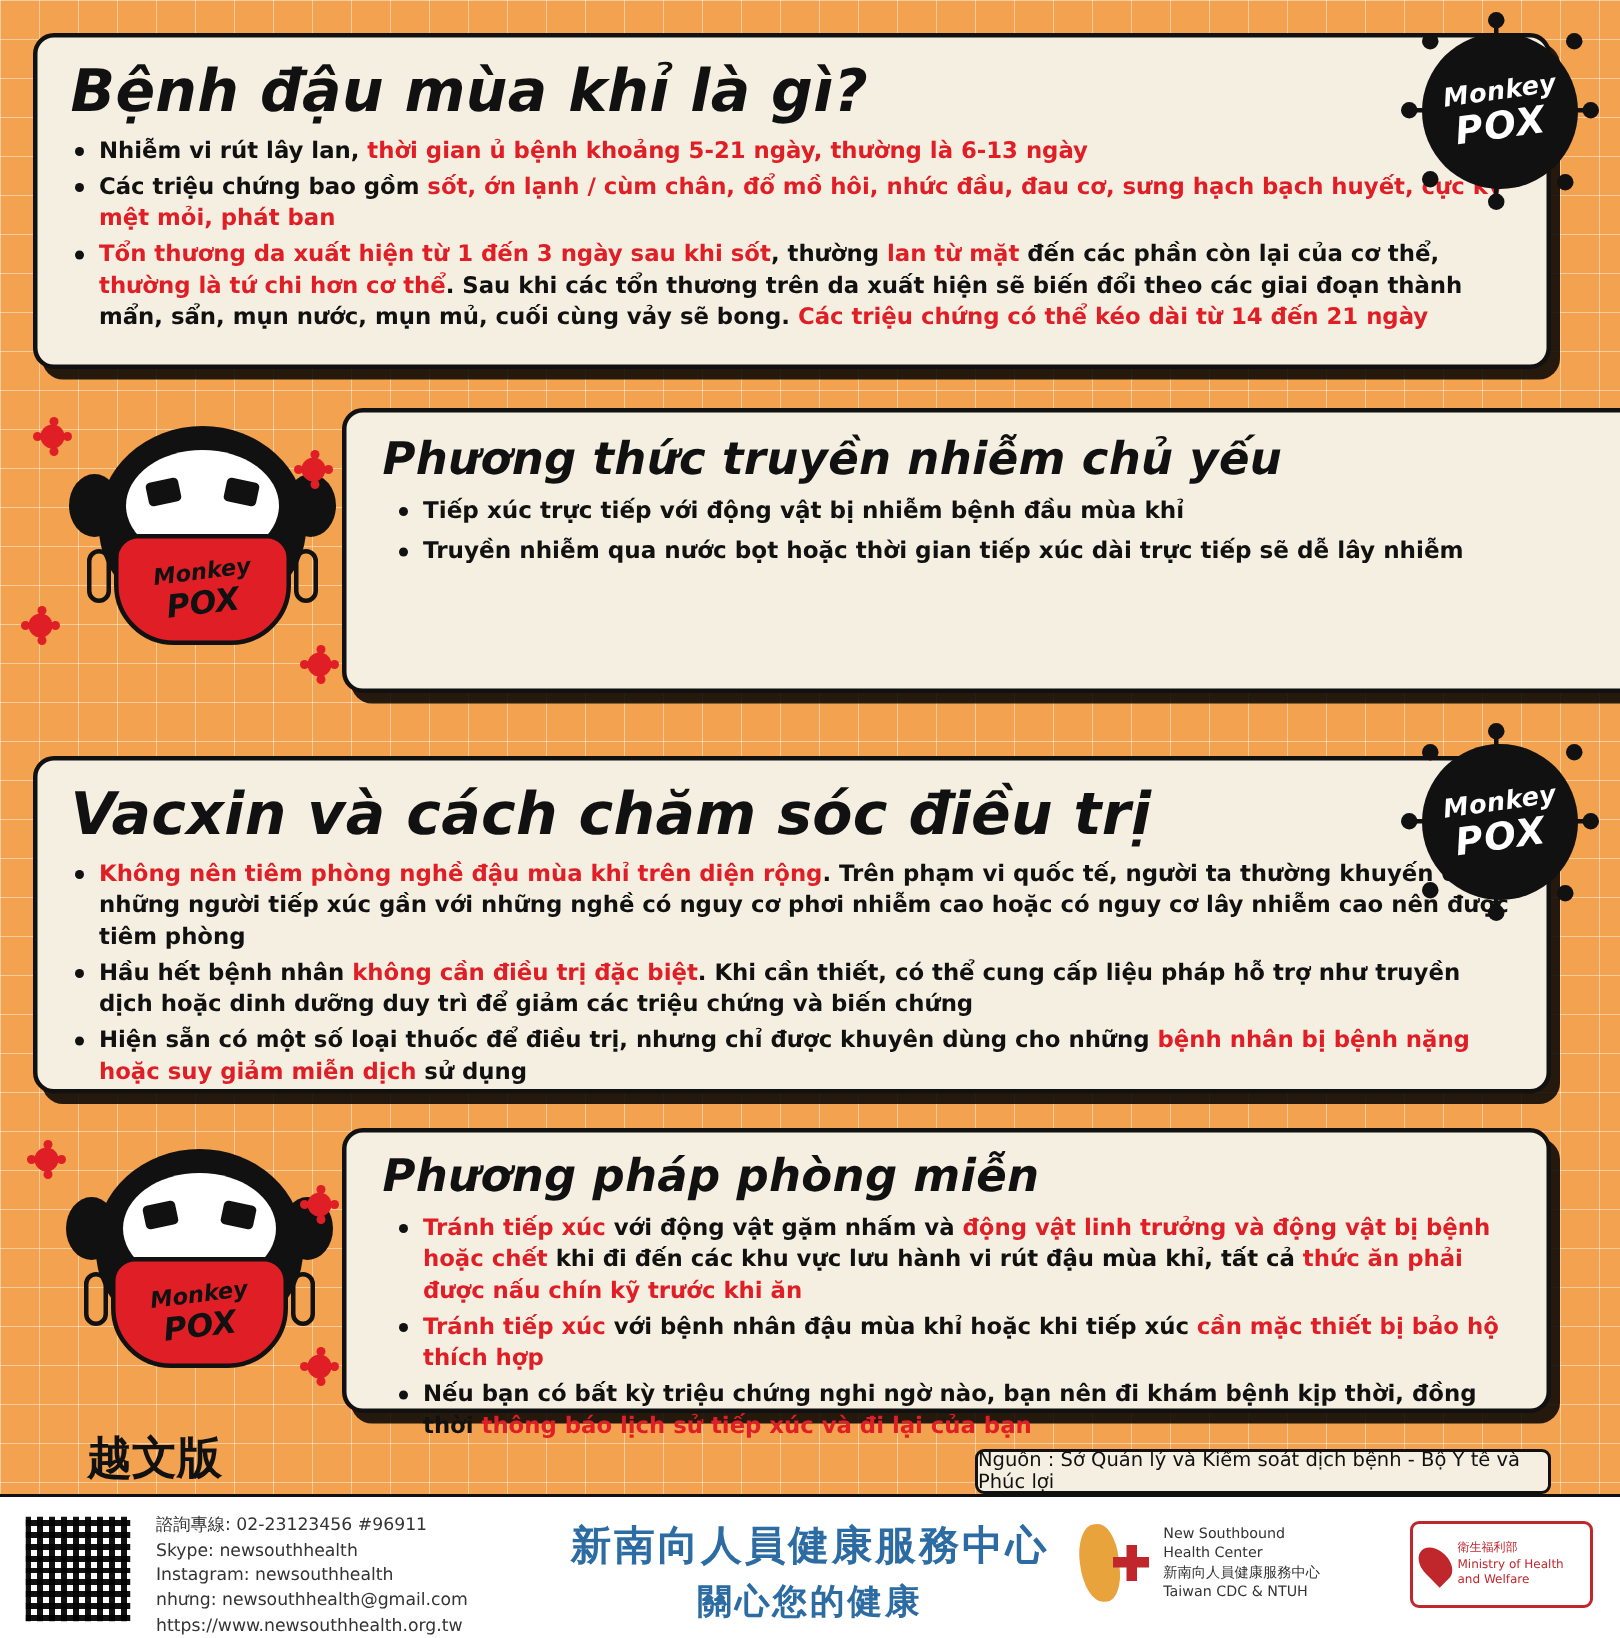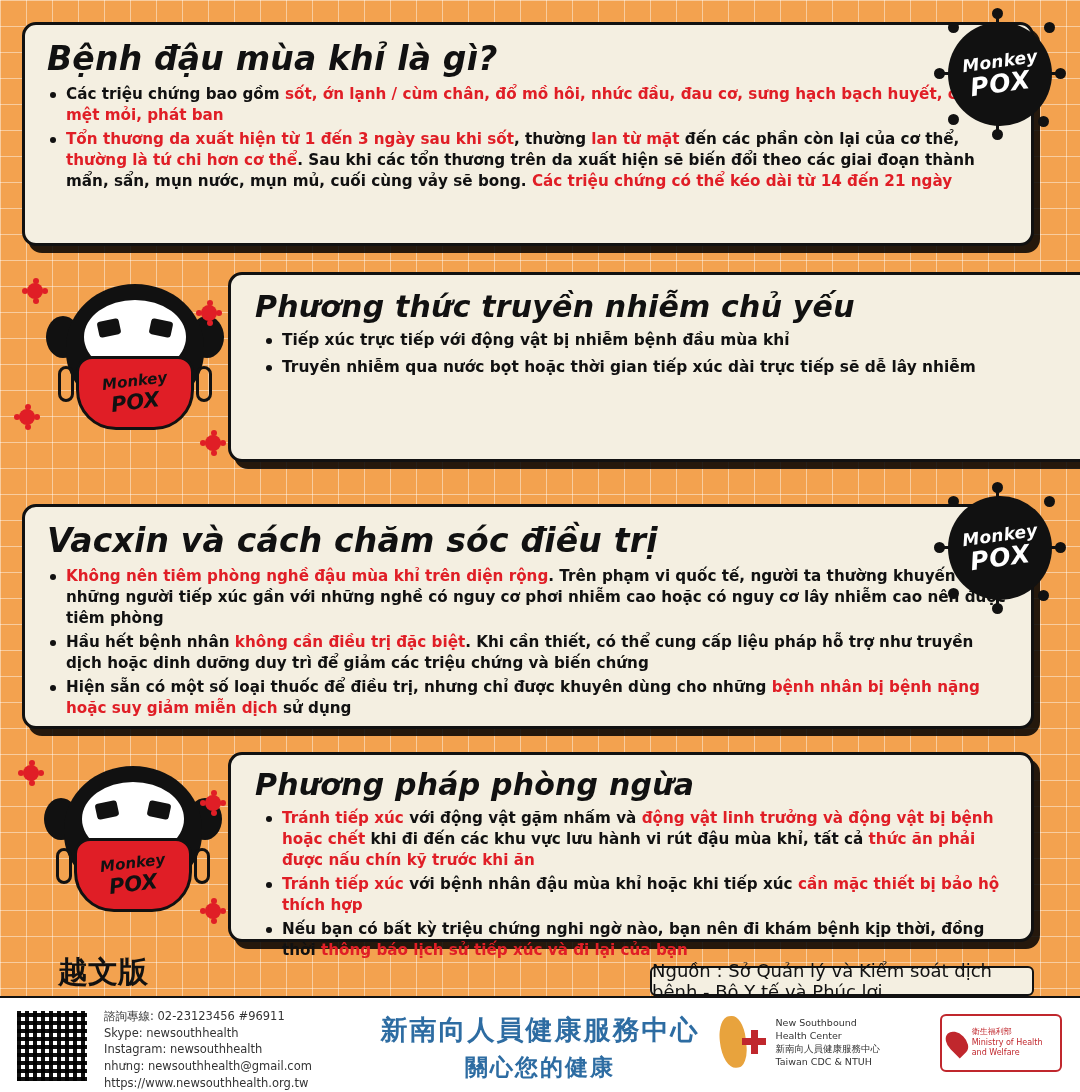--- a/index.html
+++ b/index.html
@@ -24,21 +24,21 @@
     background:#F4EFE1;
     border:3px solid #111;
     border-radius:14px;
     box-shadow:6px 7px 0 rgba(0,0,0,0.85);
   }
   .card h2 {
     margin:0;
     font-family:"DejaVu Sans", sans-serif;
     font-weight:bold;
     font-style:italic;
-    font-size:33px;
+    font-size:39px;
     color:#111;
     letter-spacing:0.2px;
   }
   ul.bul { margin:6px 0 0 0; padding:0; list-style:none; }
   ul.bul li {
     position:relative;
     padding-left:19px;
     margin-bottom:3px;
     font-size:15.2px;
     line-height:1.38;
@@ -138,21 +138,21 @@
   #version-label {
     position:absolute; left:58px; top:952px;
     font-size:30px; font-weight:bold; color:#111;
     font-family:"DejaVu Sans", sans-serif;
   }
   
   #source-note {
     position:absolute; left:650px; top:966px; width:384px; height:30px;
     background:#F4EFE1; border:2px solid #111; border-radius:6px;
     display:flex; align-items:center; justify-content:center;
-    font-size:18px; color:#111;
+    font-size:13px; color:#111;
   }
 
   
   #footer {
     position:absolute; left:0; bottom:0; width:1080px; height:96px;
     background:#fff; border-top:2px solid #111;
   }
   #qr {
     position:absolute; left:14px; top:10px; width:76px; height:76px;
     background:
@@ -183,20 +183,21 @@
   #logo2 .txt { font-size:8px; line-height:1.3; color:#C0272D; }
 </style>
 </head>
 <body>
 
 <div id="poster">
 
   <div class="card" id="card1">
     <h2>Bệnh đậu mùa khỉ là gì?</h2>
     <ul class="bul">
+        <li><span class="blk">Nhiễm vi rút lây lan, </span><span class="red">thời gian ủ bệnh khoảng 5-21 ngày, thường là 6-13 ngày</span></li>
         <li><span class="blk">Các triệu chứng bao gồm </span><span class="red">sốt, ớn lạnh / cùm chân, đổ mồ hôi, nhức đầu, đau cơ, sưng hạch bạch huyết, cực kỳ mệt mỏi, phát ban</span></li>
         <li><span class="red">Tổn thương da xuất hiện từ 1 đến 3 ngày sau khi sốt</span><span class="blk">, thường </span><span class="red">lan từ mặt</span><span class="blk"> đến các phần còn lại của cơ thể, </span><span class="red">thường là tứ chi hơn cơ thể</span><span class="blk">. Sau khi các tổn thương trên da xuất hiện sẽ biến đổi theo các giai đoạn thành mẩn, sẩn, mụn nước, mụn mủ, cuối cùng vảy sẽ bong. </span><span class="red">Các triệu chứng có thể kéo dài từ 14 đến 21 ngày</span></li>
       </ul>
   </div>
 
   <div class="card" id="card2">
     <h2>Phương thức truyền nhiễm chủ yếu</h2>
     <ul class="bul">
         <li><span class="blk">Tiếp xúc trực tiếp với động vật bị nhiễm bệnh đầu mùa khỉ</span></li>
         <li><span class="blk">Truyền nhiễm qua nước bọt hoặc thời gian tiếp xúc dài trực tiếp sẽ dễ lây nhiễm</span></li>
@@ -206,21 +207,21 @@
   <div class="card" id="card3">
     <h2>Vacxin và cách chăm sóc điều trị</h2>
     <ul class="bul">
         <li><span class="red">Không nên tiêm phòng nghề đậu mùa khỉ trên diện rộng</span><span class="blk">. Trên phạm vi quốc tế, người ta thường khuyến cáo những người tiếp xúc gần với những nghề có nguy cơ phơi nhiễm cao hoặc có nguy cơ lây nhiễm cao nên được tiêm phòng</span></li>
         <li><span class="blk">Hầu hết bệnh nhân </span><span class="red">không cần điều trị đặc biệt</span><span class="blk">. Khi cần thiết, có thể cung cấp liệu pháp hỗ trợ như truyền dịch hoặc dinh dưỡng duy trì để giảm các triệu chứng và biến chứng</span></li>
         <li><span class="blk">Hiện sẵn có một số loại thuốc để điều trị, nhưng chỉ được khuyên dùng cho những </span><span class="red">bệnh nhân bị bệnh nặng hoặc suy giảm miễn dịch</span><span class="blk"> sử dụng</span></li>
       </ul>
   </div>
 
   <div class="card" id="card4">
-    <h2>Phương pháp phòng ngừa</h2>
+    <h2>Phương pháp phòng miễn</h2>
     <ul class="bul">
         <li><span class="red">Tránh tiếp xúc</span><span class="blk"> với động vật gặm nhấm và </span><span class="red">động vật linh trưởng và động vật bị bệnh hoặc chết</span><span class="blk"> khi đi đến các khu vực lưu hành vi rút đậu mùa khỉ, tất cả </span><span class="red">thức ăn phải được nấu chín kỹ trước khi ăn</span></li>
         <li><span class="red">Tránh tiếp xúc</span><span class="blk"> với bệnh nhân đậu mùa khỉ hoặc khi tiếp xúc </span><span class="red">cần mặc thiết bị bảo hộ thích hợp</span></li>
         <li><span class="blk">Nếu bạn có bất kỳ triệu chứng nghi ngờ nào, bạn nên đi khám bệnh kịp thời, đồng thời </span><span class="red">thông báo lịch sử tiếp xúc và đi lại của bạn</span></li>
       </ul>
   </div>
 
   <div class="stamp" id="stamp1">
     <div class="spike" style="left:58px;top:0px;"></div>
     <div class="spike" style="left:110px;top:14px;"></div>

